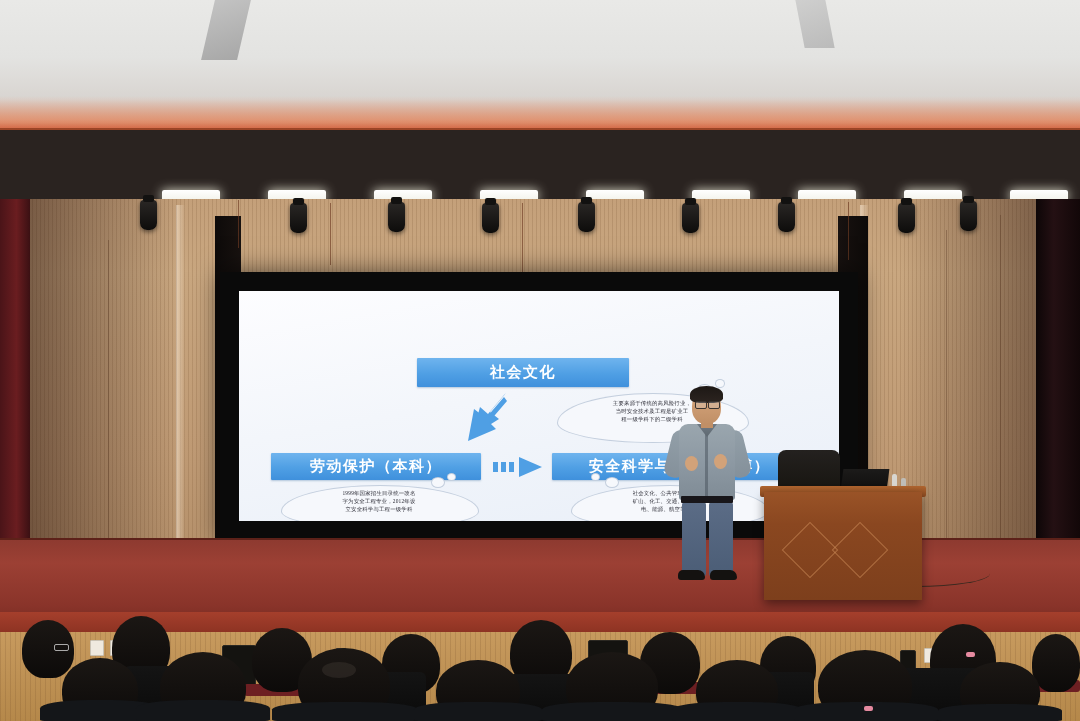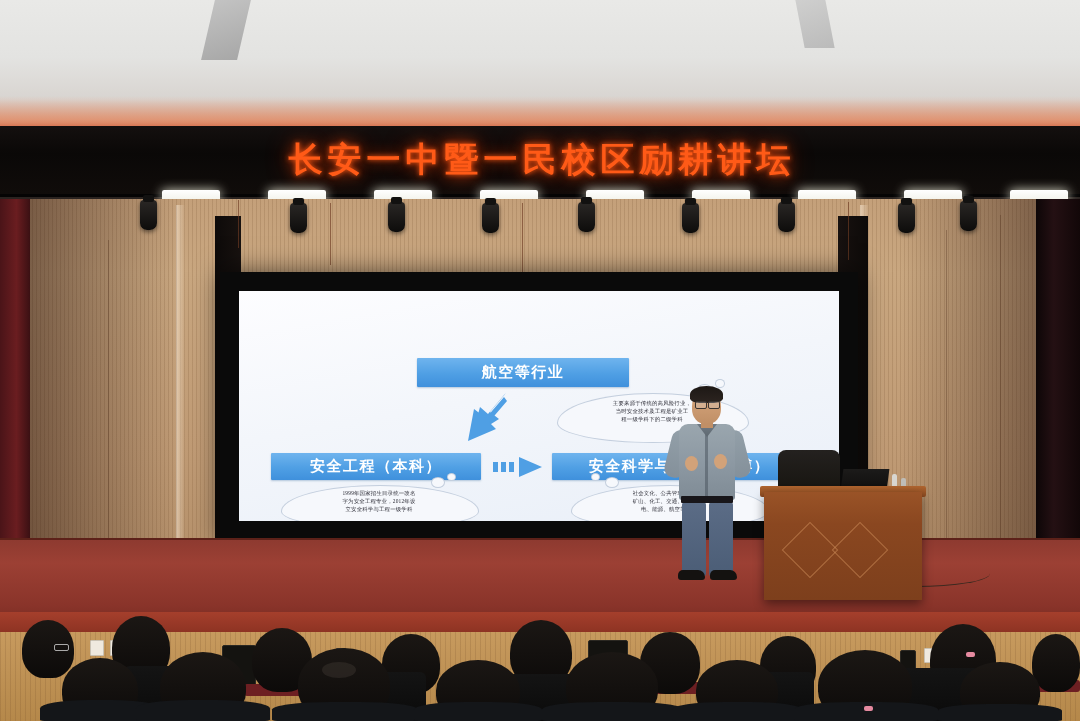--- a/index.html
+++ b/index.html
@@ -178,23 +178,20 @@
 <body>
 
 <div id="scene">
 
   <div class="ceiling">
     <div class="ceiling-vent"></div>
     <div class="ceiling-vent2"></div>
   </div>
   <div class="ceiling-glow"></div>
 
-  <div class="banner">
-    <div class="banner-text">长安一中暨一民校区励耕讲坛</div>
-  </div>
 
   <div class="strip-row">
     <div class="lstrip" style="left:162px"></div>
     <div class="lstrip" style="left:268px"></div>
     <div class="lstrip" style="left:374px"></div>
     <div class="lstrip" style="left:480px"></div>
     <div class="lstrip" style="left:586px"></div>
     <div class="lstrip" style="left:692px"></div>
     <div class="lstrip" style="left:798px"></div>
     <div class="lstrip" style="left:904px"></div>
@@ -231,39 +228,39 @@
     <div class="light" style="left:778px;top:202px"></div>
     <div class="light-cable" style="left:848px;top:202px;height:58px"></div>
     <div class="light" style="left:898px;top:203px"></div>
     <div class="light" style="left:960px;top:201px"></div>
   </div>
 
   <div class="screen-frame"></div>
   <div class="slide">
 
 
-    <div class="box" id="box-top">航空等行业</div>
+    <div class="box" id="box-top">社会文化</div>
 
     <svg class="big-arrow" viewBox="0 0 52 56">
       <path d="M46 2 L30 21 L39 28 L12 45 L20 16 L28 23 L44 4 Z" fill="#4f9fe4"></path>
       <path d="M8 50 L14 18 L26 27 L44 6 L47 10 L29 31 L36 38 Z" fill="#4f9fe4"></path>
     </svg>
 
     <div class="cloud-wrap" style="left:318px;top:102px;width:190px;height:48px;">
       <div class="cloud-body"></div>
       <div class="bub" style="left:140px;top:-9px;width:13px;height:10px;"></div>
       <div class="bub" style="left:158px;top:-14px;width:8px;height:7px;"></div>
       <div class="cloud-txt" style="left:10px;top:7px;width:170px;">
         <div>主要来源于传统的高风险行业，</div>
         <div>当时安全技术及工程是矿业工</div>
         <div>程一级学科下的二级学科</div>
       </div>
     </div>
 
-    <div class="box" id="box-bl">安全工程（本科）</div>
+    <div class="box" id="box-bl">劳动保护（本科）</div>
 
     <svg class="chev" viewBox="0 0 56 22">
       <rect x="1" y="6" width="5" height="10" fill="#4f9fe4"></rect>
       <rect x="9" y="6" width="5" height="10" fill="#4f9fe4"></rect>
       <rect x="17" y="6" width="5" height="10" fill="#4f9fe4"></rect>
       <path d="M27 1 L50 11 L27 21 Z" fill="#4f9fe4"></path>
     </svg>
 
     <div class="box" id="box-br">安全科学与工程（硕博）</div>
 

